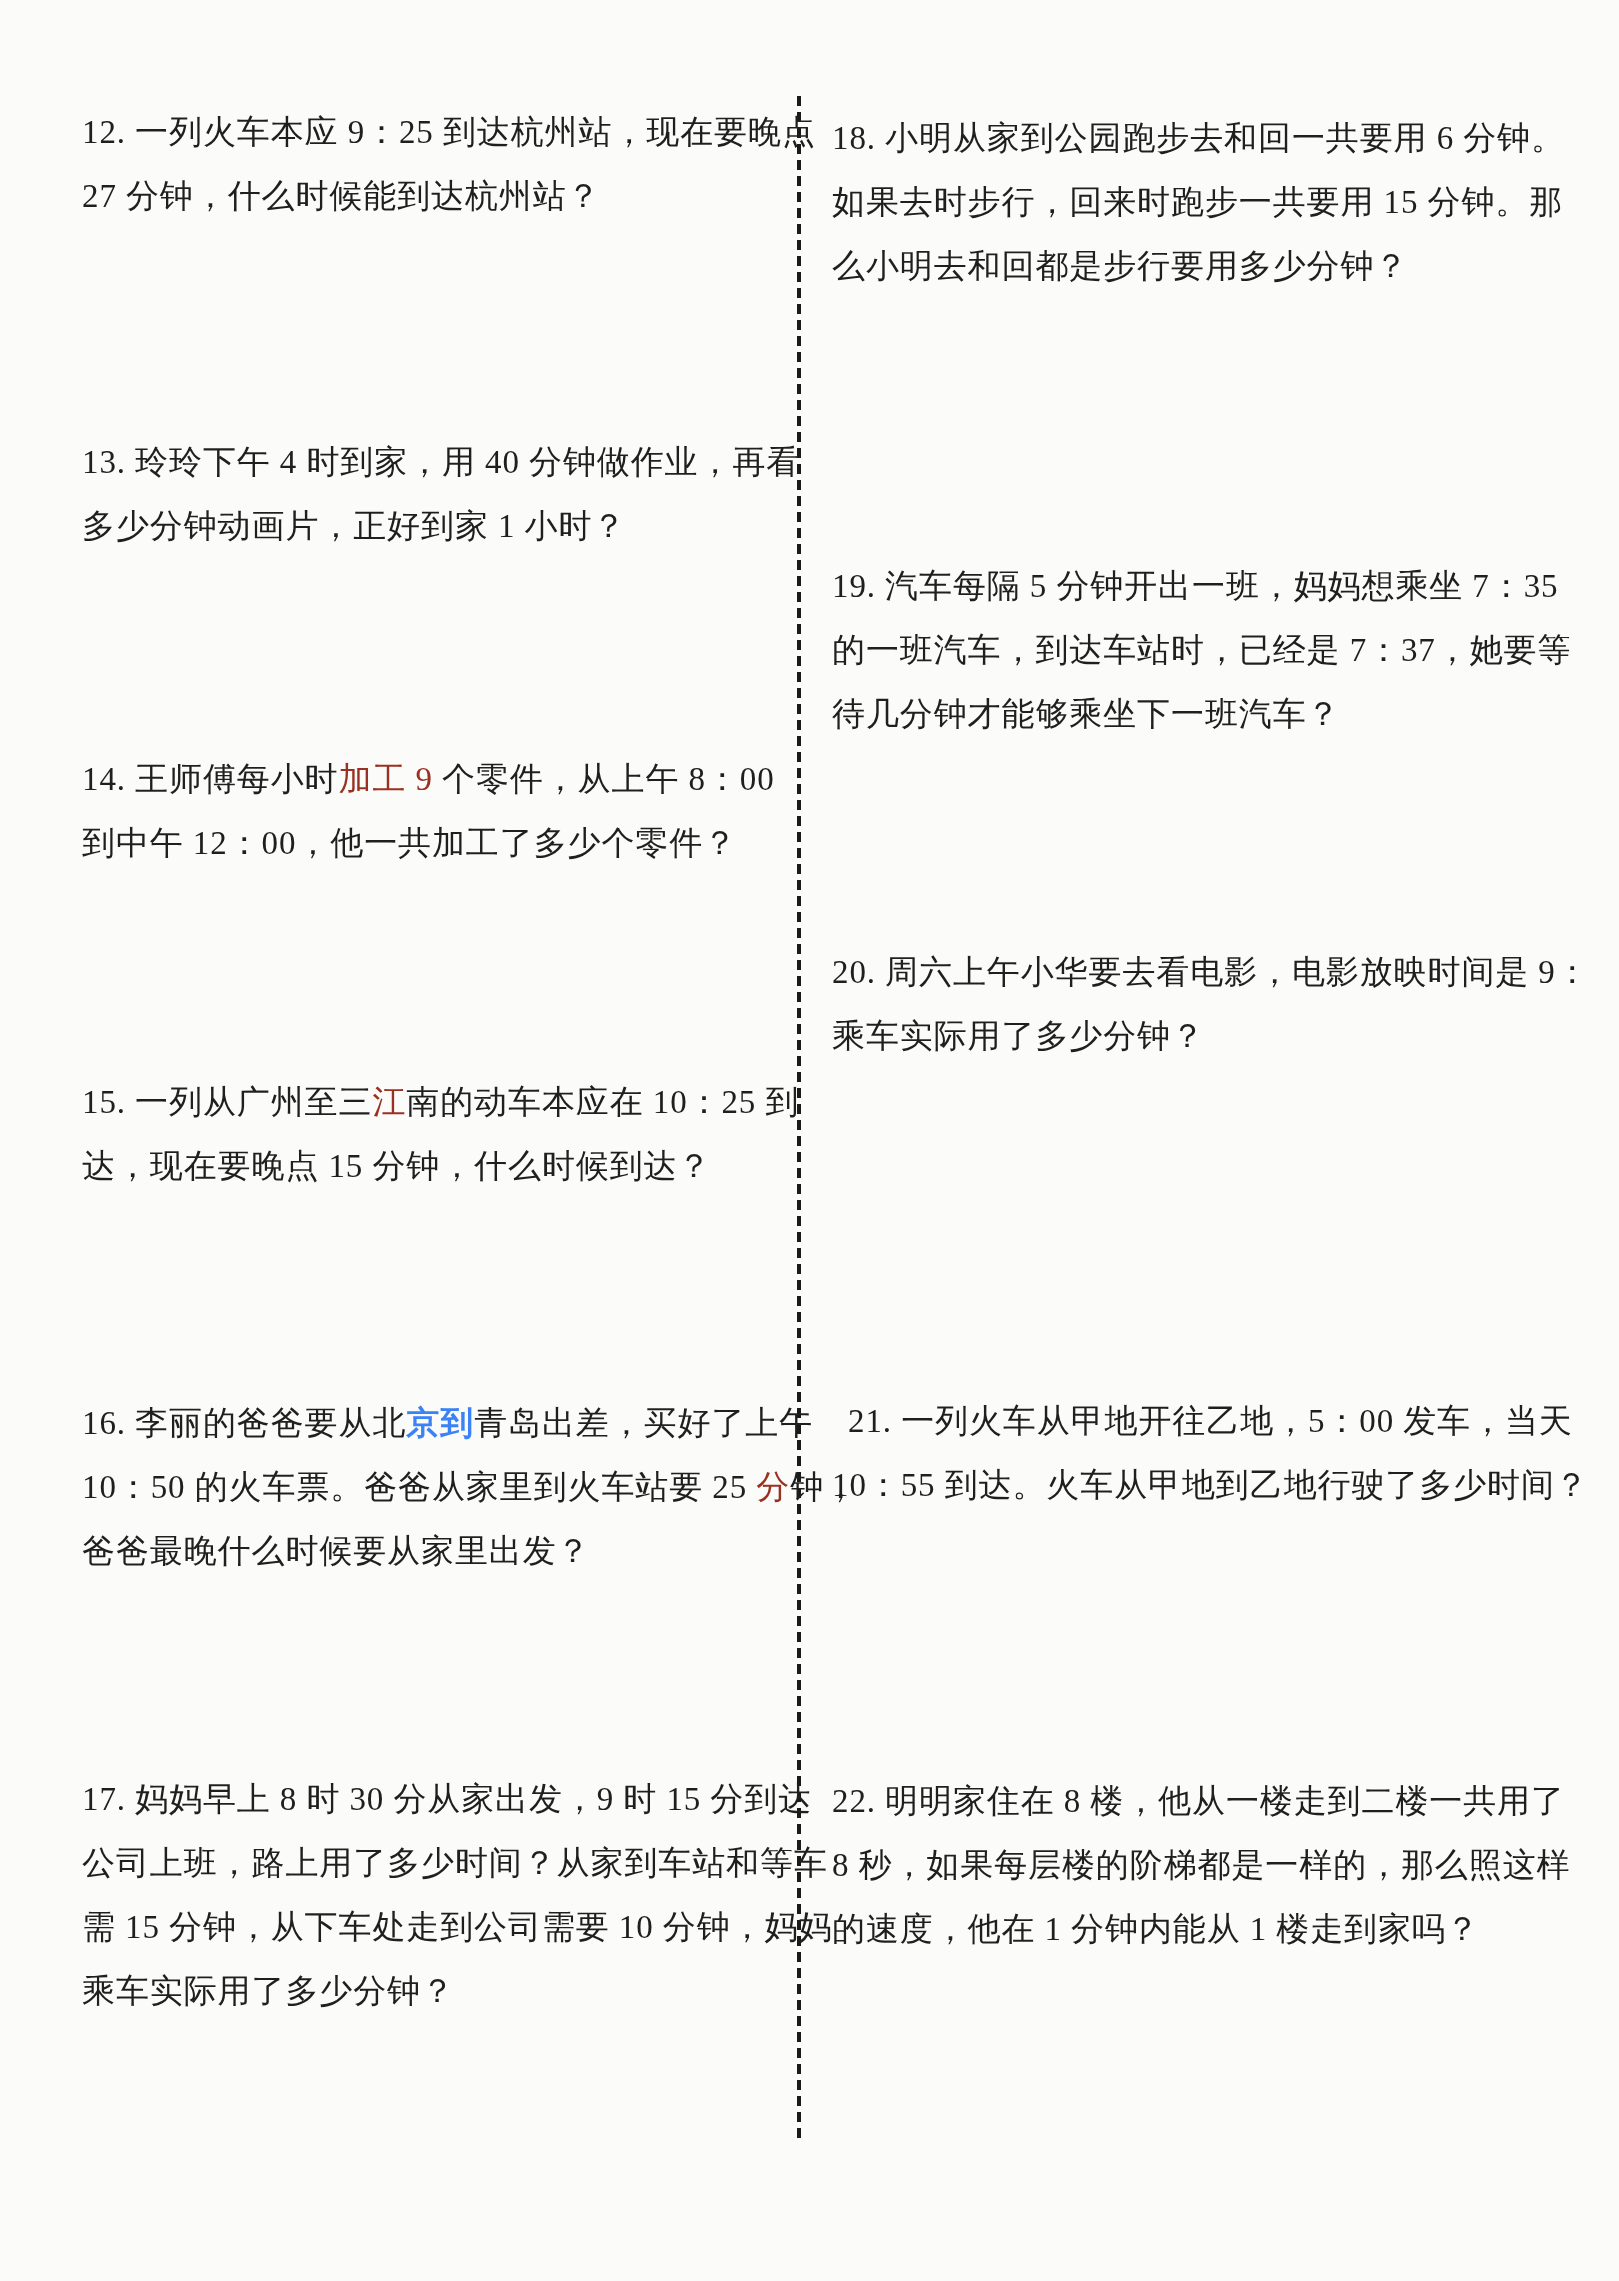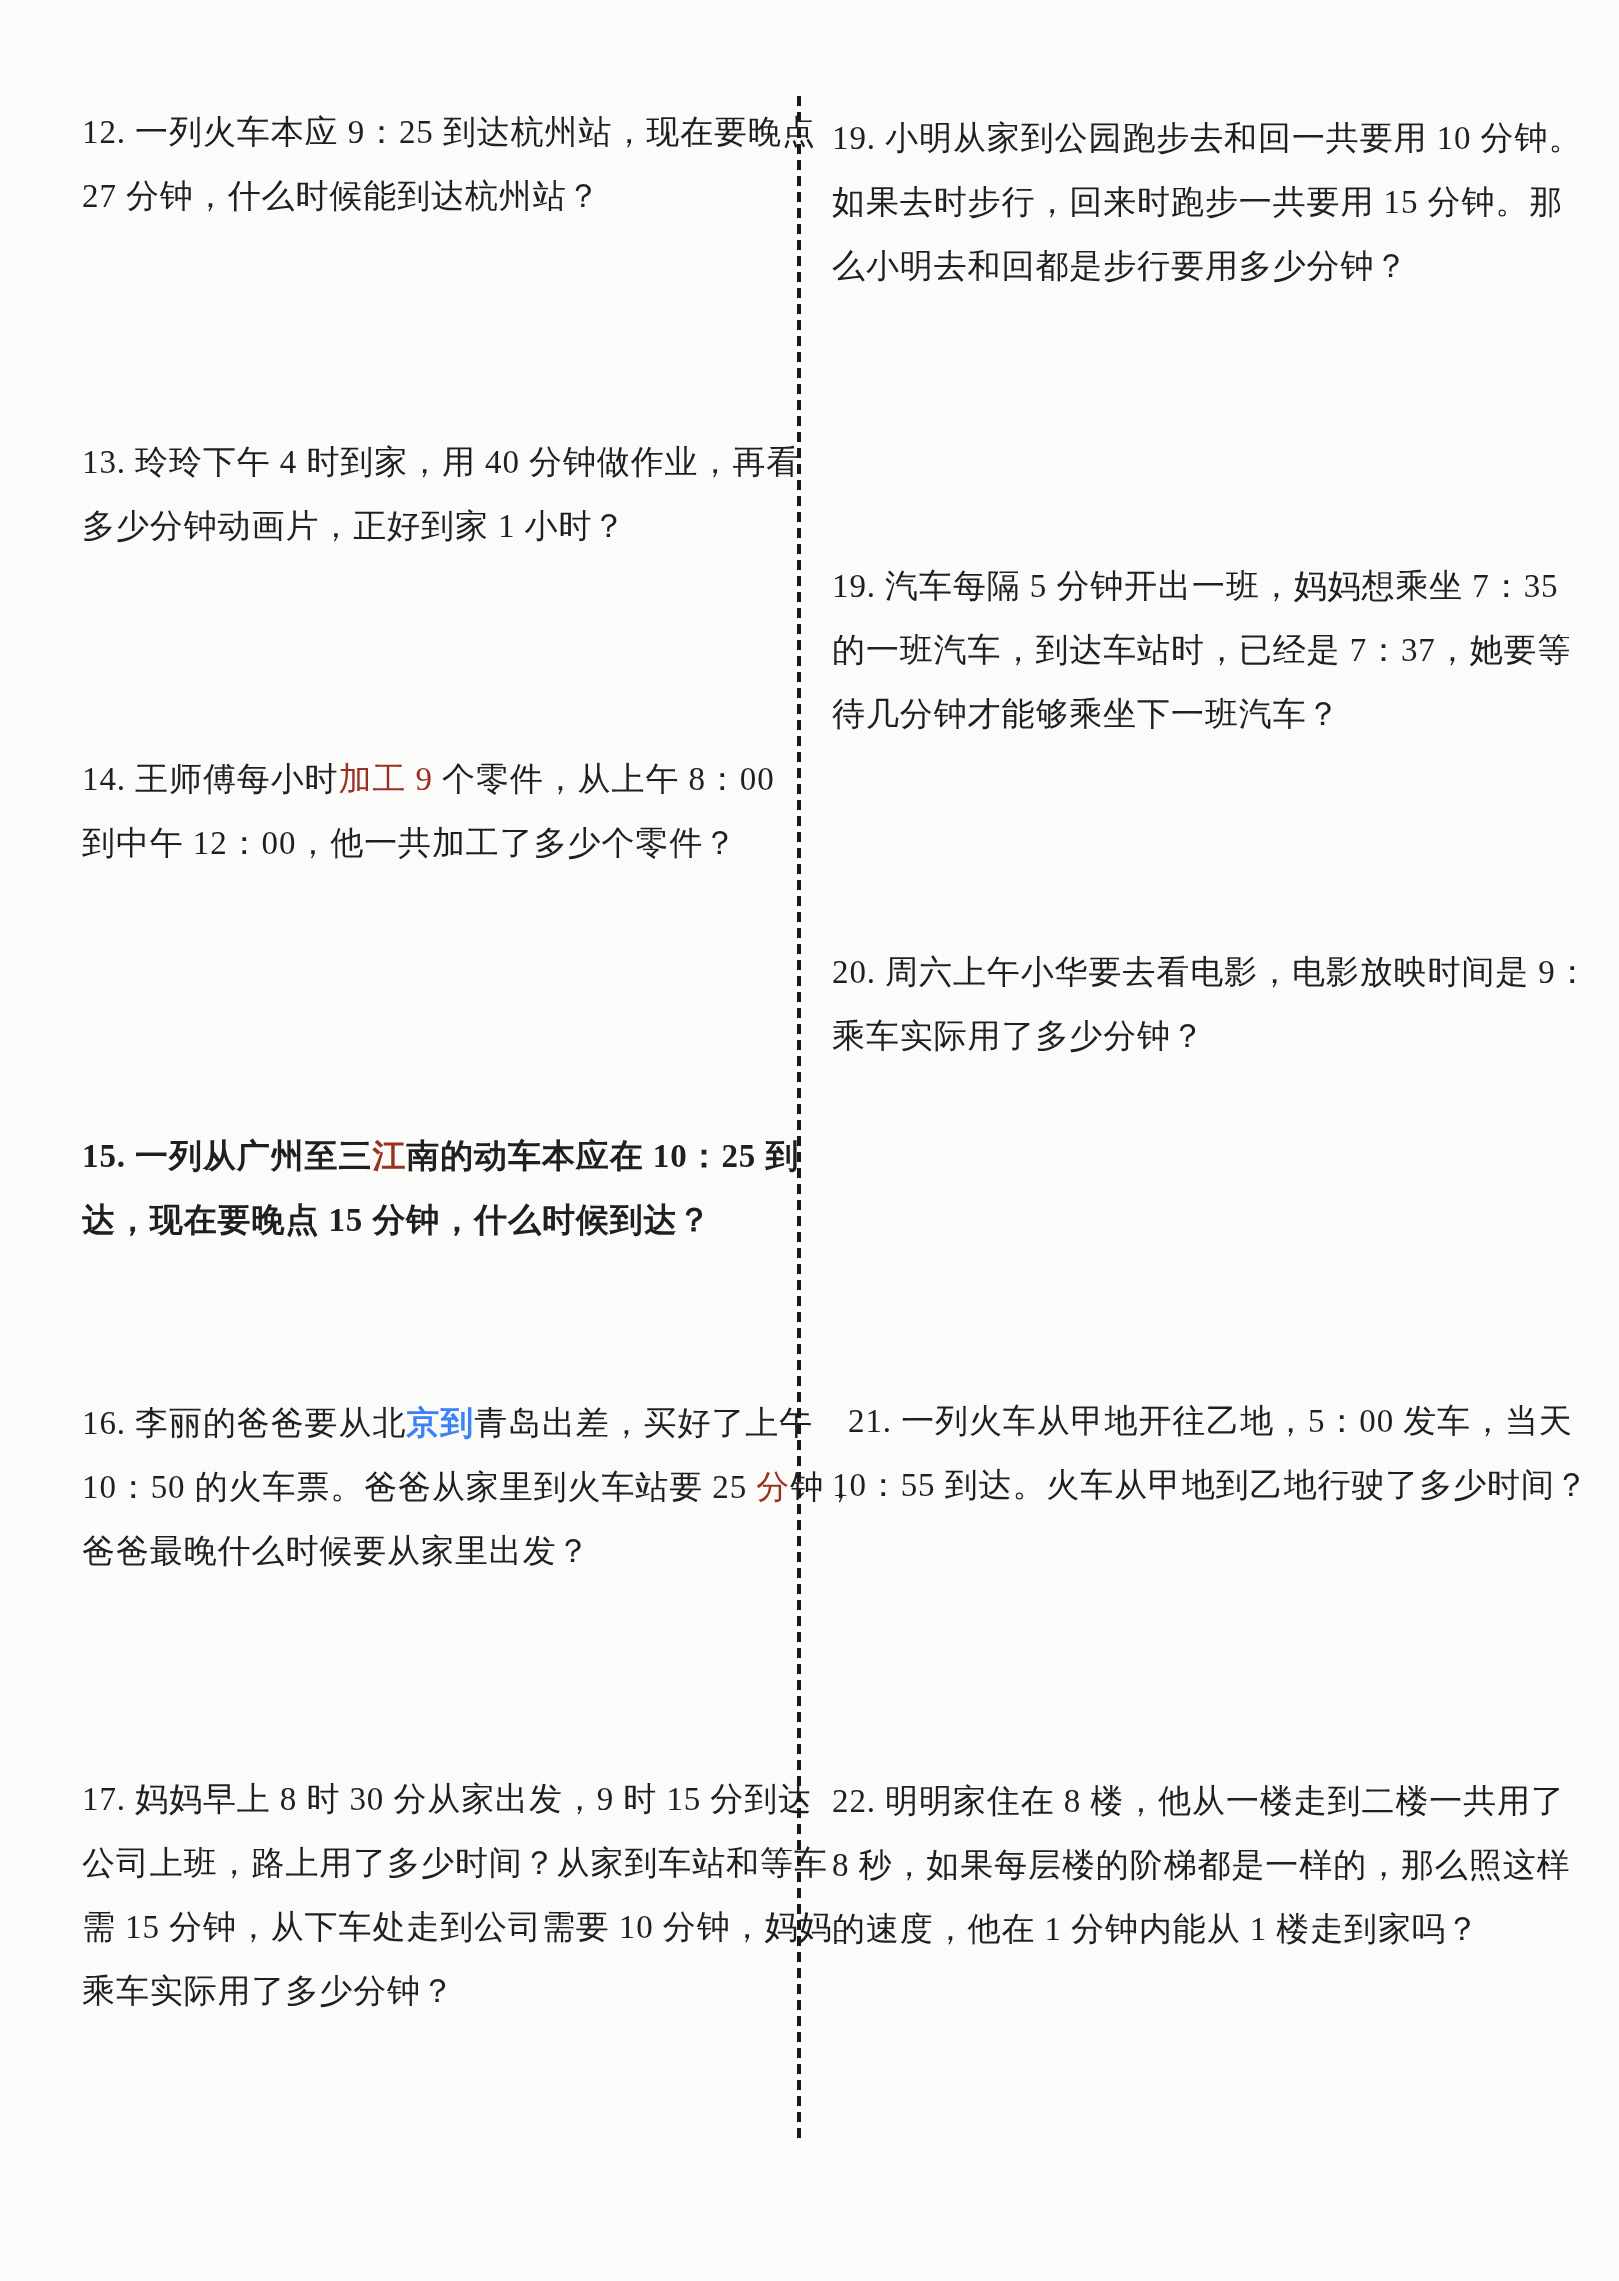--- a/index.html
+++ b/index.html
@@ -51,37 +51,37 @@
       <div class="line"><span>27 分钟，什么时候能到达杭州站？</span></div>
     </div>
     <div class="question col-left" style="top: 430px; color: rgb(31, 31, 31);">
       <div class="line"><span>13. 玲玲下午 4 时到家，用 40 分钟做作业，再看</span></div>
       <div class="line"><span>多少分钟动画片，正好到家 1 小时？</span></div>
     </div>
     <div class="question col-left" style="top: 747px; color: rgb(31, 31, 31);">
       <div class="line"><span>14. 王师傅每小时</span><span style="color: rgb(154, 48, 33);">加工 9</span><span> 个零件，从上午 8：00</span></div>
       <div class="line"><span>到中午 12：00，他一共加工了多少个零件？</span></div>
     </div>
-    <div class="question col-left" style="top: 1124px; color: rgb(31, 31, 31); font-weight: bold;">
+    <div class="question col-left" style="top: 1070px; color: rgb(31, 31, 31);">
       <div class="line"><span>15. 一列从广州至三</span><span style="color: rgb(154, 48, 33);">江</span><span>南的动车本应在 10：25 到</span></div>
       <div class="line"><span>达，现在要晚点 15 分钟，什么时候到达？</span></div>
     </div>
     <div class="question col-left" style="top: 1391px; color: rgb(31, 31, 31);">
       <div class="line"><span>16. 李丽的爸爸要从北</span><span style="color: #3b82f6; font-weight: bold;">京到</span><span>青岛出差，买好了上午</span></div>
       <div class="line"><span>10：50 的火车票。爸爸从家里到火车站要 25 </span><span style="color: rgb(154, 48, 33);">分</span><span>钟，</span></div>
       <div class="line"><span>爸爸最晚什么时候要从家里出发？</span></div>
     </div>
     <div class="question col-left" style="top: 1767px; color: rgb(31, 31, 31);">
       <div class="line"><span>17. 妈妈早上 8 时 30 分从家出发，9 时 15 分到达</span></div>
       <div class="line"><span>公司上班，路上用了多少时间？从家到车站和等车</span></div>
       <div class="line"><span>需 15 分钟，从下车处走到公司需要 10 分钟，妈妈</span></div>
       <div class="line"><span>乘车实际用了多少分钟？</span></div>
     </div>
     <div class="question col-right" style="top: 106px; color: rgb(31, 31, 31);">
-      <div class="line"><span>19. 小明从家到公园跑步去和回一共要用 10 分钟。</span></div>
+      <div class="line"><span>18. 小明从家到公园跑步去和回一共要用 6 分钟。</span></div>
       <div class="line"><span>如果去时步行，回来时跑步一共要用 15 分钟。那</span></div>
       <div class="line"><span>么小明去和回都是步行要用多少分钟？</span></div>
     </div>
     <div class="question col-right" style="top: 554px; color: rgb(31, 31, 31);">
       <div class="line"><span>19. 汽车每隔 5 分钟开出一班，妈妈想乘坐 7：35</span></div>
       <div class="line"><span>的一班汽车，到达车站时，已经是 7：37，她要等</span></div>
       <div class="line"><span>待几分钟才能够乘坐下一班汽车？</span></div>
     </div>
     <div class="question col-right" style="top: 940px; color: rgb(31, 31, 31);">
       <div class="line"><span>20. 周六上午小华要去看电影，电影放映时间是 9：</span></div>

